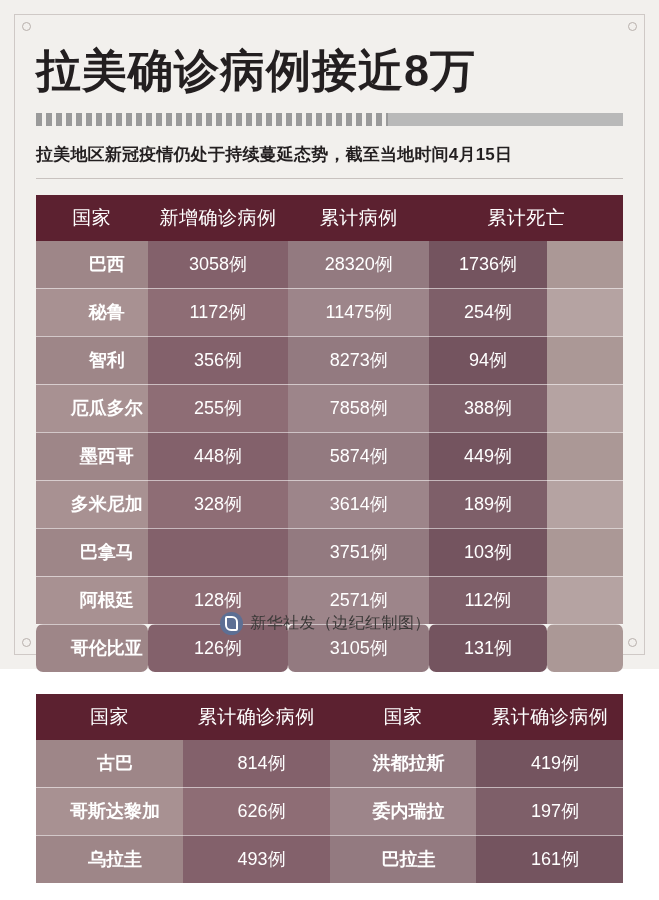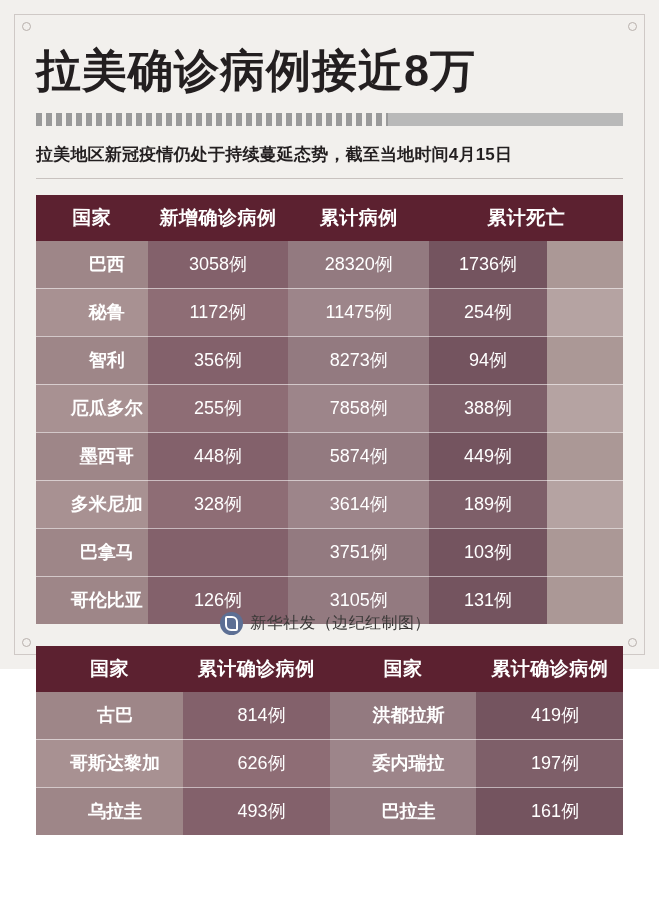--- a/index.html
+++ b/index.html
@@ -99,21 +99,21 @@
     width: 100%;
     table-layout: fixed;
   }
   .table-main {
     margin-top: 16px;
   }
   .table-main th, .table-sub th {
     background: #5c2130;
     color: #ffffff;
     font-size: 19px;
-    font-weight: bold;
+    font-weight: normal;
     height: 44px;
     text-align: center;
     letter-spacing: 0.5px;
   }
   .table-main td, .table-sub td {
     font-size: 18px;
     color: #ffffff;
     text-align: center;
     height: 45px;
     font-weight: normal;
@@ -128,21 +128,21 @@
   .table-main tr.band-dark td.c0 { background: #9e8688; }
   .table-main tr.band-dark td.c1 { background: #83616b; }
   .table-main tr.band-dark td.c2 { background: #937a80; }
   .table-main tr.band-dark td.c3 { background: #74545f; }
   .table-main tr.band-dark td.c4 { background: #ab9896; }
 
   .table-main td.c0, .table-main td.c1, .table-main td.c2,
   .table-main td.c3, .table-main td.c4 {
     border-bottom: 1px solid rgba(255,255,255,0.55);
   }
-  .table-main tr:last-child td { border-bottom: none; }
+  .table-main tr:last-child td { border-bottom: none; border-radius: 7px; }
 
   .table-sub {
     margin-top: 22px;
   }
   .table-sub td.s0 { background: #a89192; font-weight: bold; }
   .table-sub td.s1 { background: #8e6d75; }
   .table-sub td.s2 { background: #9d858a; font-weight: bold; }
   .table-sub td.s3 { background: #7e5f69; }
   .table-sub tr.band-dark td.s0 { background: #9e8688; }
   .table-sub tr.band-dark td.s1 { background: #83616b; }
@@ -270,20 +270,27 @@
           <td class="c3">189例</td>
           <td class="c4"></td>
         </tr>
         <tr class="band-dark">
           <td class="c0">巴拿马</td>
           <td class="c1"></td>
           <td class="c2">3751例</td>
           <td class="c3">103例</td>
           <td class="c4"></td>
         </tr>
+        <tr>
+          <td class="c0">阿根廷</td>
+          <td class="c1">128例</td>
+          <td class="c2">2571例</td>
+          <td class="c3">112例</td>
+          <td class="c4"></td>
+        </tr>
         <tr class="band-dark">
           <td class="c0">哥伦比亚</td>
           <td class="c1">126例</td>
           <td class="c2">3105例</td>
           <td class="c3">131例</td>
           <td class="c4"></td>
         </tr>
       </tbody>
     </table>
 

